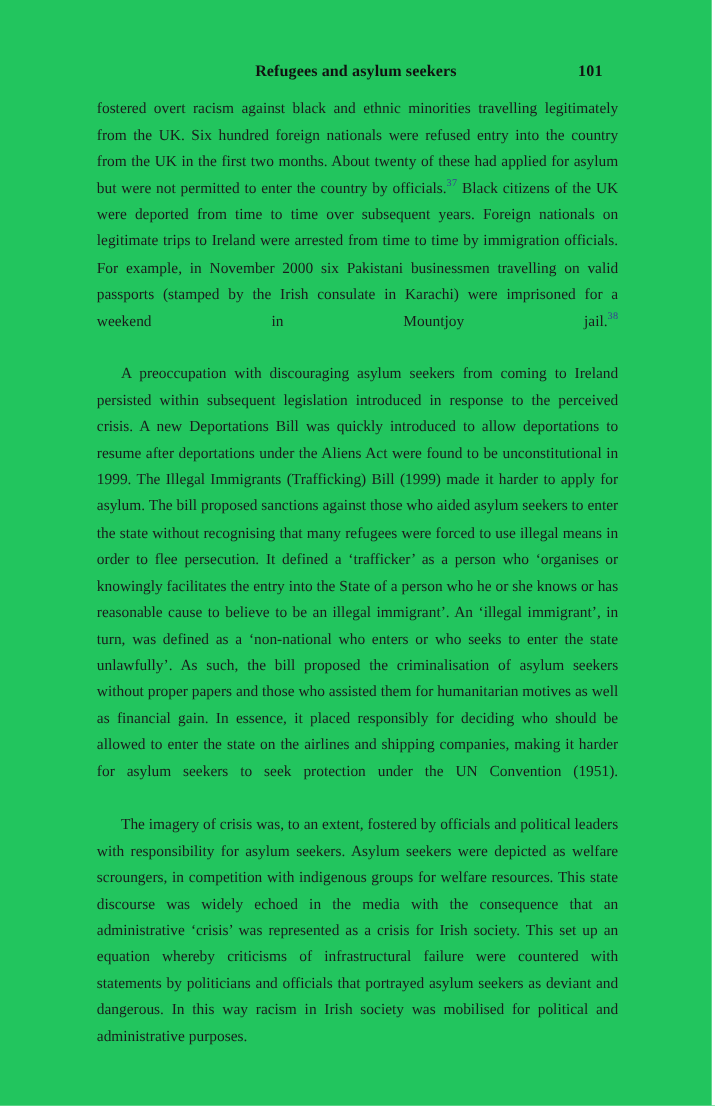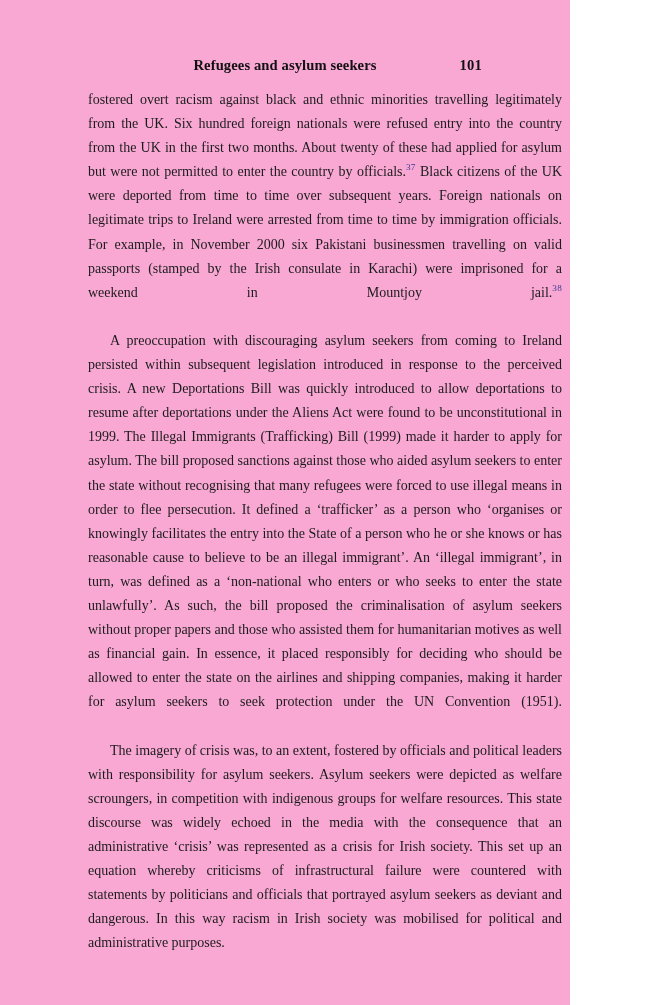--- a/index.html
+++ b/index.html
@@ -10,24 +10,24 @@
     width: 650px;
     height: 1005px;
     background: #ffffff;
     font-family: "Liberation Serif", "DejaVu Serif", serif;
     color: #1a1a1a;
     -webkit-font-smoothing: antialiased;
   }
 
   .page {
     position: relative;
-    width: 570px;
+    width: 647px;
     height: 1005px;
     box-sizing: border-box;
-    background: #f9a8d4;
+    background: #22c55e;
     overflow: hidden;
   }
 
   
   .running-head {
     position: absolute;
     left: 88px;
     right: 88px;
     top: 57px;
     height: 22px;
@@ -37,21 +37,21 @@
   }
   .running-head-title {
     font-size: 14.6px;
     font-weight: bold;
     letter-spacing: 0.1px;
     white-space: nowrap;
     color: #111111;
   }
   .folio {
     position: absolute;
-    right: 0;
+    right: 11px;
     top: 0;
     font-size: 14.6px;
     font-weight: bold;
     color: #111111;
     letter-spacing: 0.2px;
   }
 
   
   .textblock {
     position: absolute;

